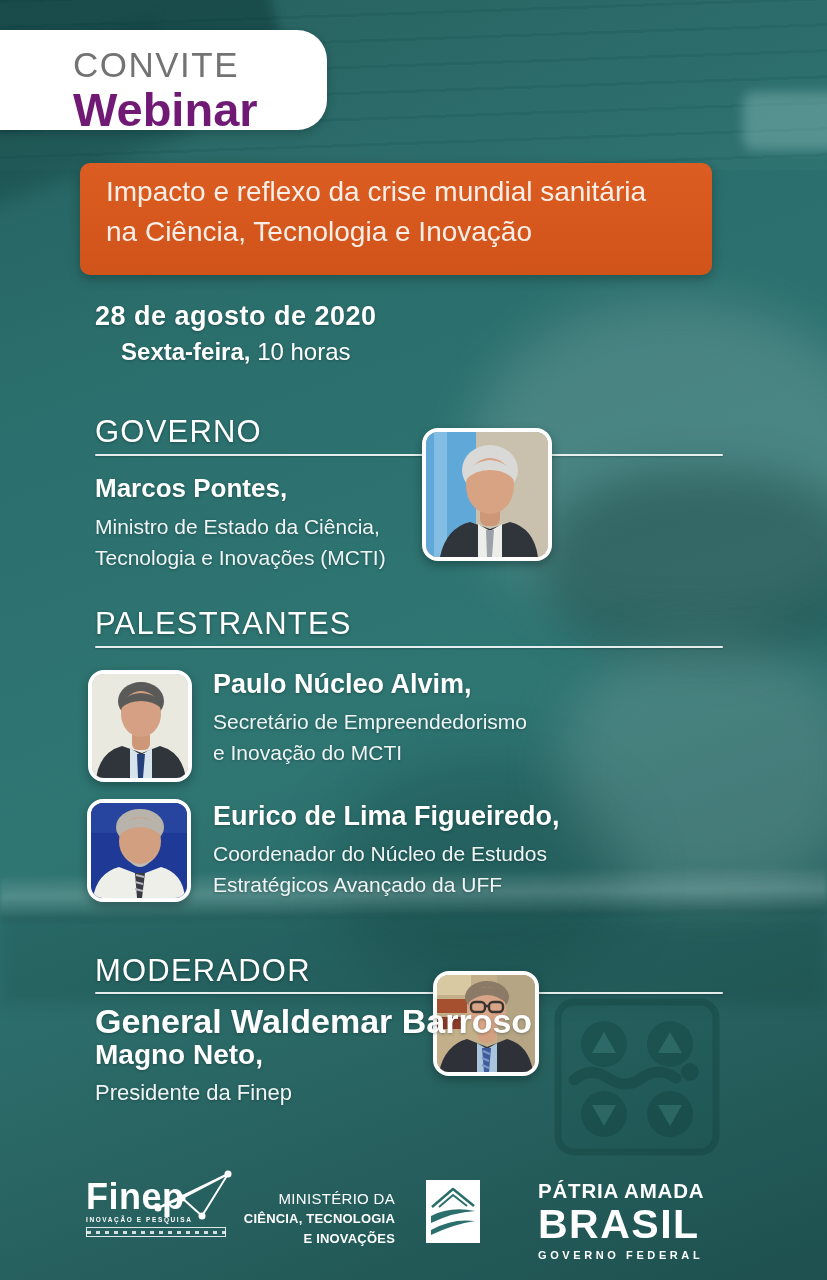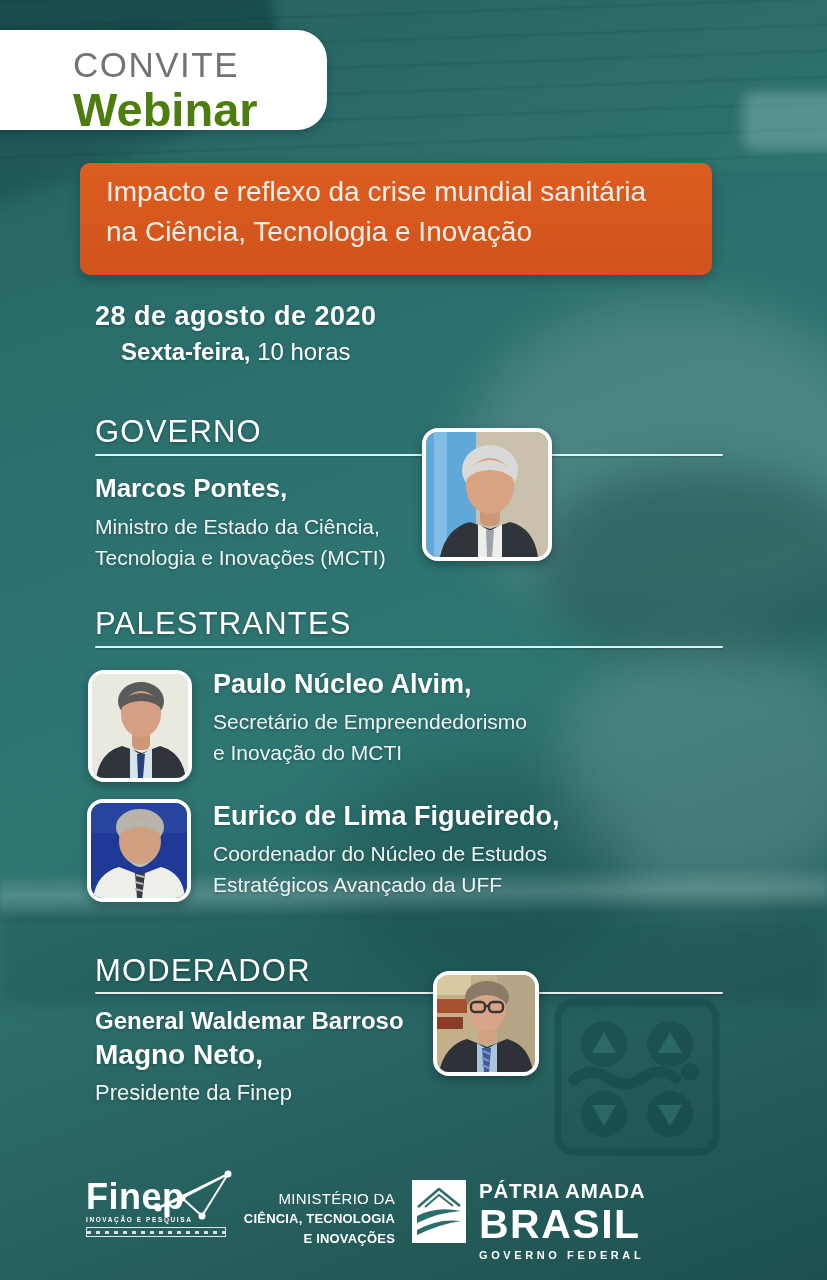--- a/index.html
+++ b/index.html
@@ -23,21 +23,21 @@
   .bg-shoulder{position:absolute;top:760px;left:330px;width:300px;height:220px;background:rgba(10,55,55,.22);border-radius:50%;filter:blur(28px);}
   .bg-band{position:absolute;top:872px;left:0;width:827px;height:46px;
     background:linear-gradient(180deg,rgba(255,255,255,.02),rgba(230,245,243,.20) 45%,rgba(0,40,40,.18));
     transform:rotate(-.6deg);filter:blur(2px);}
   .bg-band2{position:absolute;top:915px;left:0;width:827px;height:90px;background:rgba(0,35,35,.14);filter:blur(8px);}
   .bg-panel{position:absolute;top:998px;left:552px;opacity:.40;}
   
   .badge{position:absolute;top:30px;left:0;width:327px;height:100px;background:#ffffff;
     border-radius:0 30px 30px 0;box-shadow:0 3px 10px rgba(0,20,20,.25);padding:15px 0 0 73px;}
   .badge-kicker{font-size:35px;letter-spacing:1.5px;color:#737373;font-weight:400;}
-  .badge-title{font-size:47px;font-weight:700;color:#4d7c0f;line-height:1.0;margin-top:1px;}
+  .badge-title{font-size:47px;font-weight:700;color:#701a75;line-height:1.0;margin-top:1px;}
   
   .title-box{position:absolute;top:163px;left:80px;width:632px;height:112px;border-radius:10px;
     background:linear-gradient(180deg,#DC5D21 0%,#D0531A 100%);
     box-shadow:0 4px 12px rgba(0,20,20,.30);color:#FAEFE8;
     font-size:28px;font-weight:400;line-height:40px;padding:9px 20px 0 26px;}
   
   .date-block{position:absolute;left:95px;top:301px;color:#fff;text-shadow:0 1px 3px rgba(0,30,30,.35);}
   .date-line{font-size:27px;font-weight:700;letter-spacing:.5px;}
   .when-line{font-size:24px;margin-top:6px;text-align:center;}
   .when-line .weekday{font-weight:700;}
@@ -55,21 +55,21 @@
   .finep{position:absolute;left:86px;top:1180px;width:150px;color:#fff;}
   .finep-name{font-size:36px;font-weight:700;letter-spacing:.5px;line-height:34px;}
   .finep-tag{font-size:6.5px;letter-spacing:1.6px;font-weight:700;margin-top:2px;}
   .finep-strip{margin-top:4px;width:140px;height:10px;border:1px solid rgba(255,255,255,.85);
     background:repeating-linear-gradient(90deg,rgba(255,255,255,.8) 0 4px,transparent 4px 9px);
     background-size:auto 3px;background-position:center;background-repeat:repeat-x;}
   .finep-plane{position:absolute;left:64px;top:-12px;}
   .ministry{position:absolute;right:432px;top:1189px;text-align:right;color:#fff;line-height:20px;white-space:nowrap;}
   .ministry-l1{font-size:15px;font-weight:400;letter-spacing:.3px;}
   .ministry-l2,.ministry-l3{font-size:13px;font-weight:700;letter-spacing:.2px;}
-  .brasil{position:absolute;left:412px;top:1180px;display:flex;color:#fff;}
+  .brasil{position:absolute;left:426px;top:1180px;display:flex;color:#fff;gap:45px;}
   .brasil-flag{width:54px;height:63px;background:#fff;border-radius:2px;}
   .brasil-text{margin-left:13px;line-height:1;}
   .brasil-l1{font-size:20.5px;font-weight:700;letter-spacing:.8px;margin-top:1px;}
   .brasil-l2{font-size:41px;font-weight:700;letter-spacing:1.5px;margin-top:2px;}
   .brasil-l3{font-size:11px;font-weight:700;letter-spacing:3.6px;margin-top:5px;}
 </style>
 </head>
 <body>
 
 <div class="poster">
@@ -202,21 +202,21 @@
       <ellipse cx="50" cy="22" rx="22" ry="16" fill="#8A7A66"></ellipse>
       <ellipse cx="50" cy="34" rx="19" ry="22" fill="#D9A588"></ellipse>
       <path d="M31 28 Q33 13 50 12 Q67 13 69 28 Q60 20 50 20 Q40 20 31 28 Z" fill="#8A7A66"></path>
       <rect x="34" y="27" width="14" height="10" rx="4" fill="none" stroke="#3A3530" stroke-width="2.4"></rect>
       <rect x="52" y="27" width="14" height="10" rx="4" fill="none" stroke="#3A3530" stroke-width="2.4"></rect>
       <path d="M48 31 L52 31" stroke="#3A3530" stroke-width="2.4"></path>
     </svg>
   </div>
 
   <div class="text-block" style="left:95px;top:1004px;">
-    <div class="speaker-name" style="font-size:24px;line-height:34px;text-align:right;">General Waldemar Barroso</div>
+    <div class="speaker-name" style="font-size:34px;line-height:34px;text-align:right;">General Waldemar Barroso</div>
     <div class="speaker-name" style="font-size:28px;line-height:34px;">Magno Neto,</div>
     <div class="speaker-role" style="margin-top:5px;font-size:22px;">Presidente da Finep</div>
   </div>
 
   <div class="finep">
     <div class="finep-plane">
       <svg width="96" height="56" viewBox="0 0 96 56">
         <path d="M8 40 L78 6 L52 48 L32 30 Z M32 30 L78 6" fill="none" stroke="#fff" stroke-width="2"></path>
         <circle cx="8" cy="40" r="3.5" fill="#fff"></circle>
           <circle cx="78" cy="6" r="3.5" fill="#fff"></circle>

